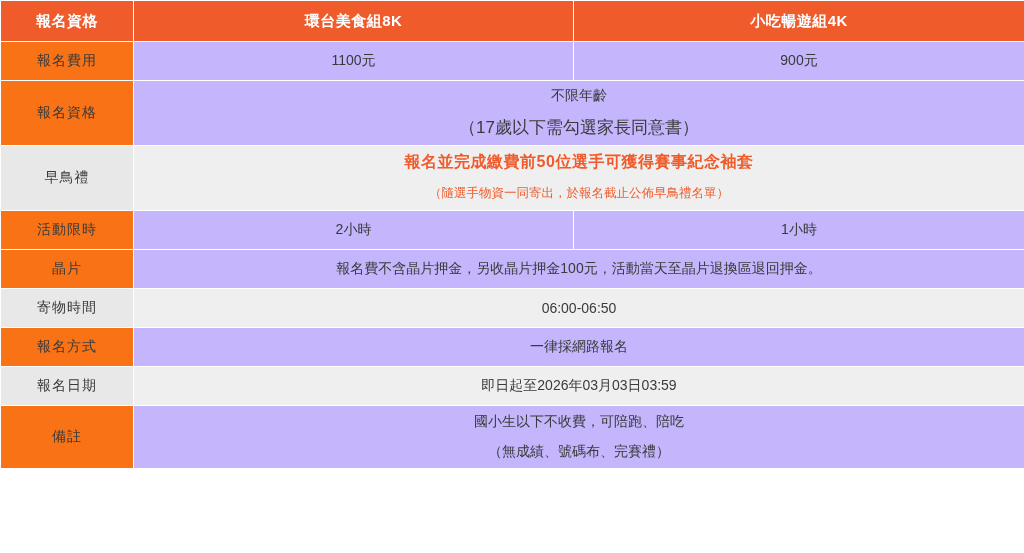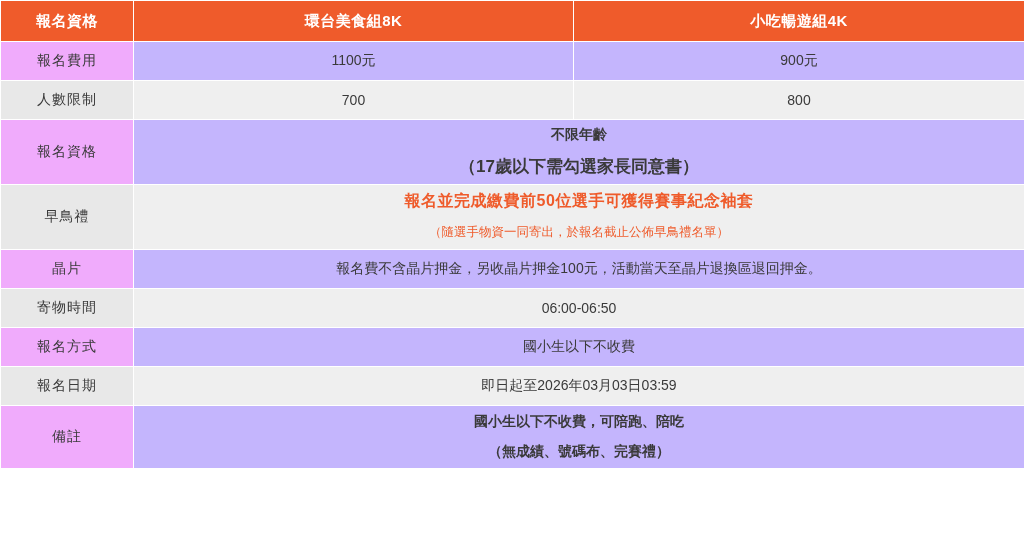--- a/index.html
+++ b/index.html
@@ -36,40 +36,39 @@
     font-size: 15px;
     font-weight: bold;
     height: 40px;
     letter-spacing: 0.5px;
   }
   thead th.head-label {
     font-size: 15px;
   }
 
   td.label-cell {
-    background: #f0abfc;
+    background: #f97316;
     font-size: 14px;
     color: #3a3a3a;
     letter-spacing: 1px;
     font-weight: normal;
   }
   td.value-cell {
     background: #c4b5fd;
     font-size: 14px;
     color: #3a3a3a;
   }
   tr.alt td.label-cell { background: #e8e8e8; }
   tr.alt td.value-cell { background: #efefef; }
 
   .row-h-40 td { height: 38px; }
   .row-h-62 td { height: 62px; }
 
   .two-line {
     line-height: 1.55;
-    font-weight: bold;
   }
   .sub-line {
     font-size: 17px;
   }
 
   .gift-main {
     color: #ef5b2b;
     font-size: 16px;
     font-weight: bold;
     letter-spacing: 0.5px;
@@ -103,57 +102,57 @@
     </tr>
   </thead>
   <tbody>
 
     <tr class="row-h-40">
       <td class="label-cell">報名費用</td>
       <td class="value-cell">1100元</td>
       <td class="value-cell">900元</td>
     </tr>
 
-    <tr class="row-h-40 alt">
-      <td class="label-cell">人數限制</td>
-      <td class="value-cell">700</td>
-      <td class="value-cell">800</td>
-    </tr>
 
     <tr class="row-h-62">
       <td class="label-cell">報名資格</td>
       <td class="value-cell two-line" colspan="2">
         <span class="cell-inner">不限年齡</span>
         <span class="cell-inner sub-line">（17歲以下需勾選家長同意書）</span>
       </td>
     </tr>
 
     <tr class="row-h-62 alt">
       <td class="label-cell">早鳥禮</td>
       <td class="value-cell" colspan="2">
         <span class="cell-inner gift-main">報名並完成繳費前50位選手可獲得賽事紀念袖套</span>
         <span class="cell-inner gift-sub">（隨選手物資一同寄出，於報名截止公佈早鳥禮名單）</span>
       </td>
     </tr>
 
+    <tr class="row-h-40">
+      <td class="label-cell">活動限時</td>
+      <td class="value-cell">2小時</td>
+      <td class="value-cell">1小時</td>
+    </tr>
 
 
     <tr class="row-h-40">
       <td class="label-cell">晶片</td>
       <td class="value-cell" colspan="2">報名費不含晶片押金，另收晶片押金100元，活動當天至晶片退換區退回押金。</td>
     </tr>
 
     <tr class="row-h-40 alt">
       <td class="label-cell">寄物時間</td>
       <td class="value-cell" colspan="2">06:00-06:50</td>
     </tr>
 
     <tr class="row-h-40">
       <td class="label-cell">報名方式</td>
-      <td class="value-cell" colspan="2">國小生以下不收費</td>
+      <td class="value-cell" colspan="2">一律採網路報名</td>
     </tr>
 
     <tr class="row-h-40 alt">
       <td class="label-cell">報名日期</td>
       <td class="value-cell" colspan="2">即日起至2026年03月03日03:59</td>
     </tr>
 
     <tr class="row-h-62">
       <td class="label-cell">備註</td>
       <td class="value-cell two-line" colspan="2">

